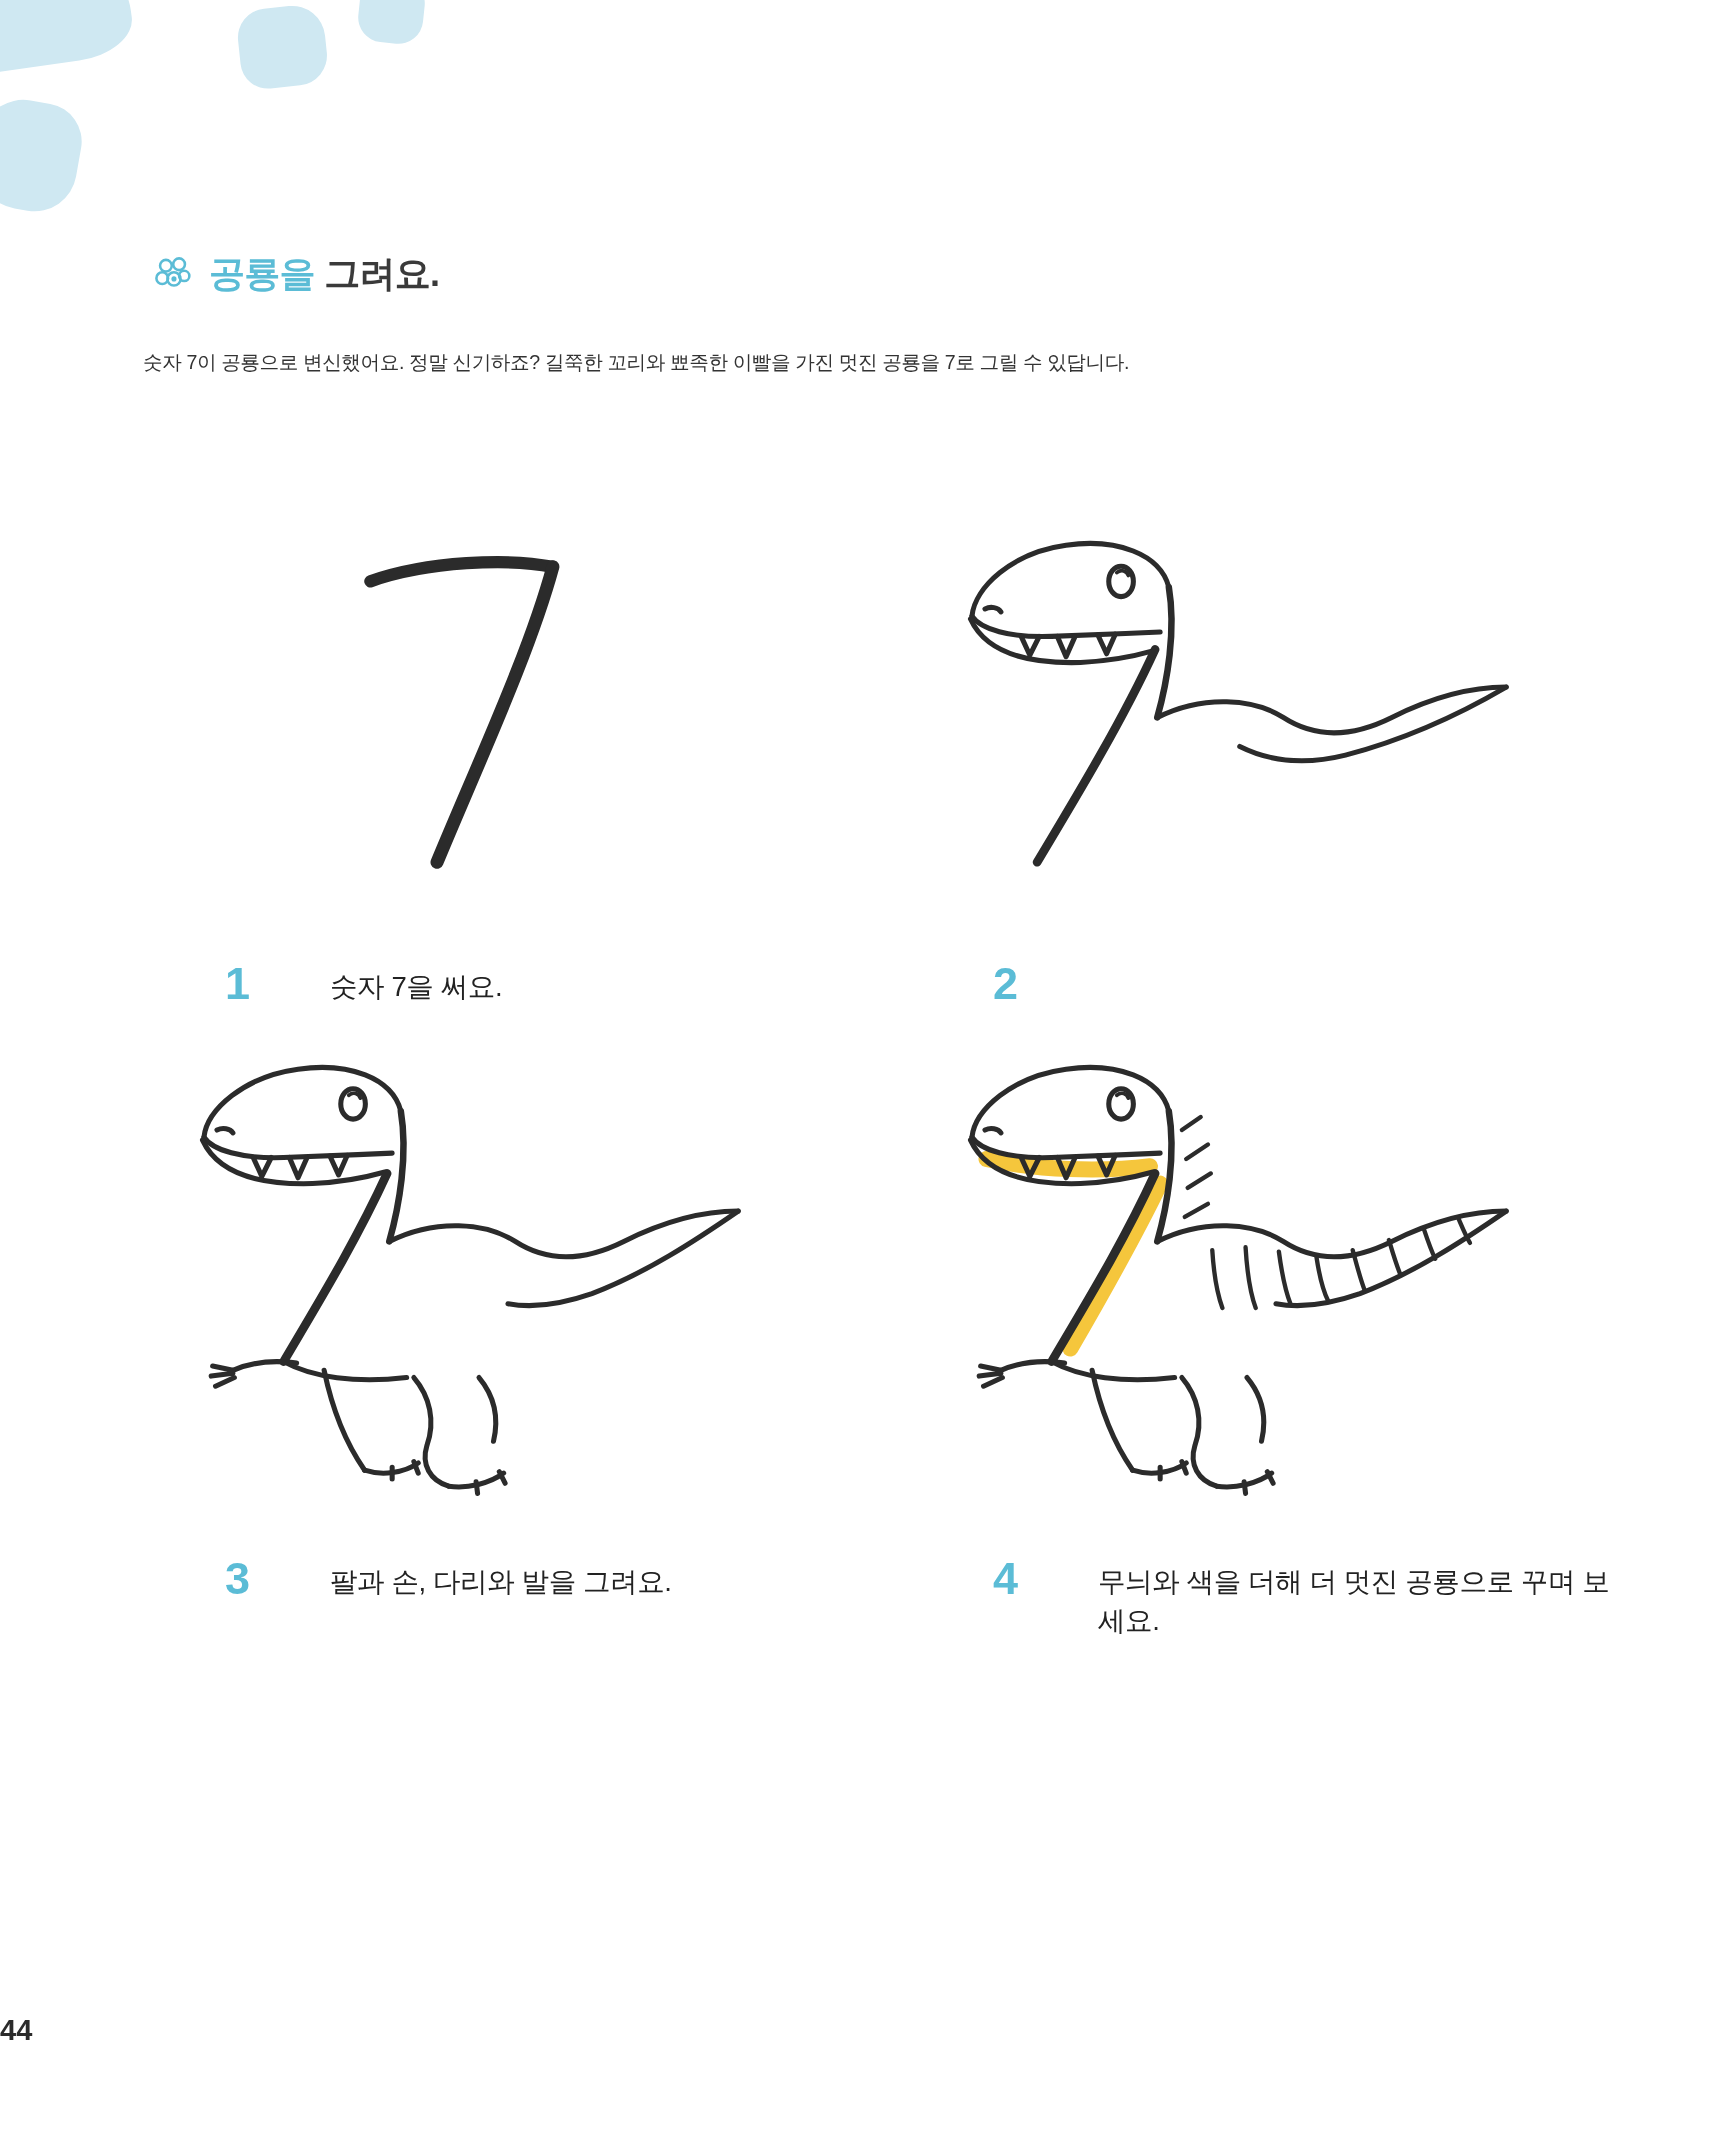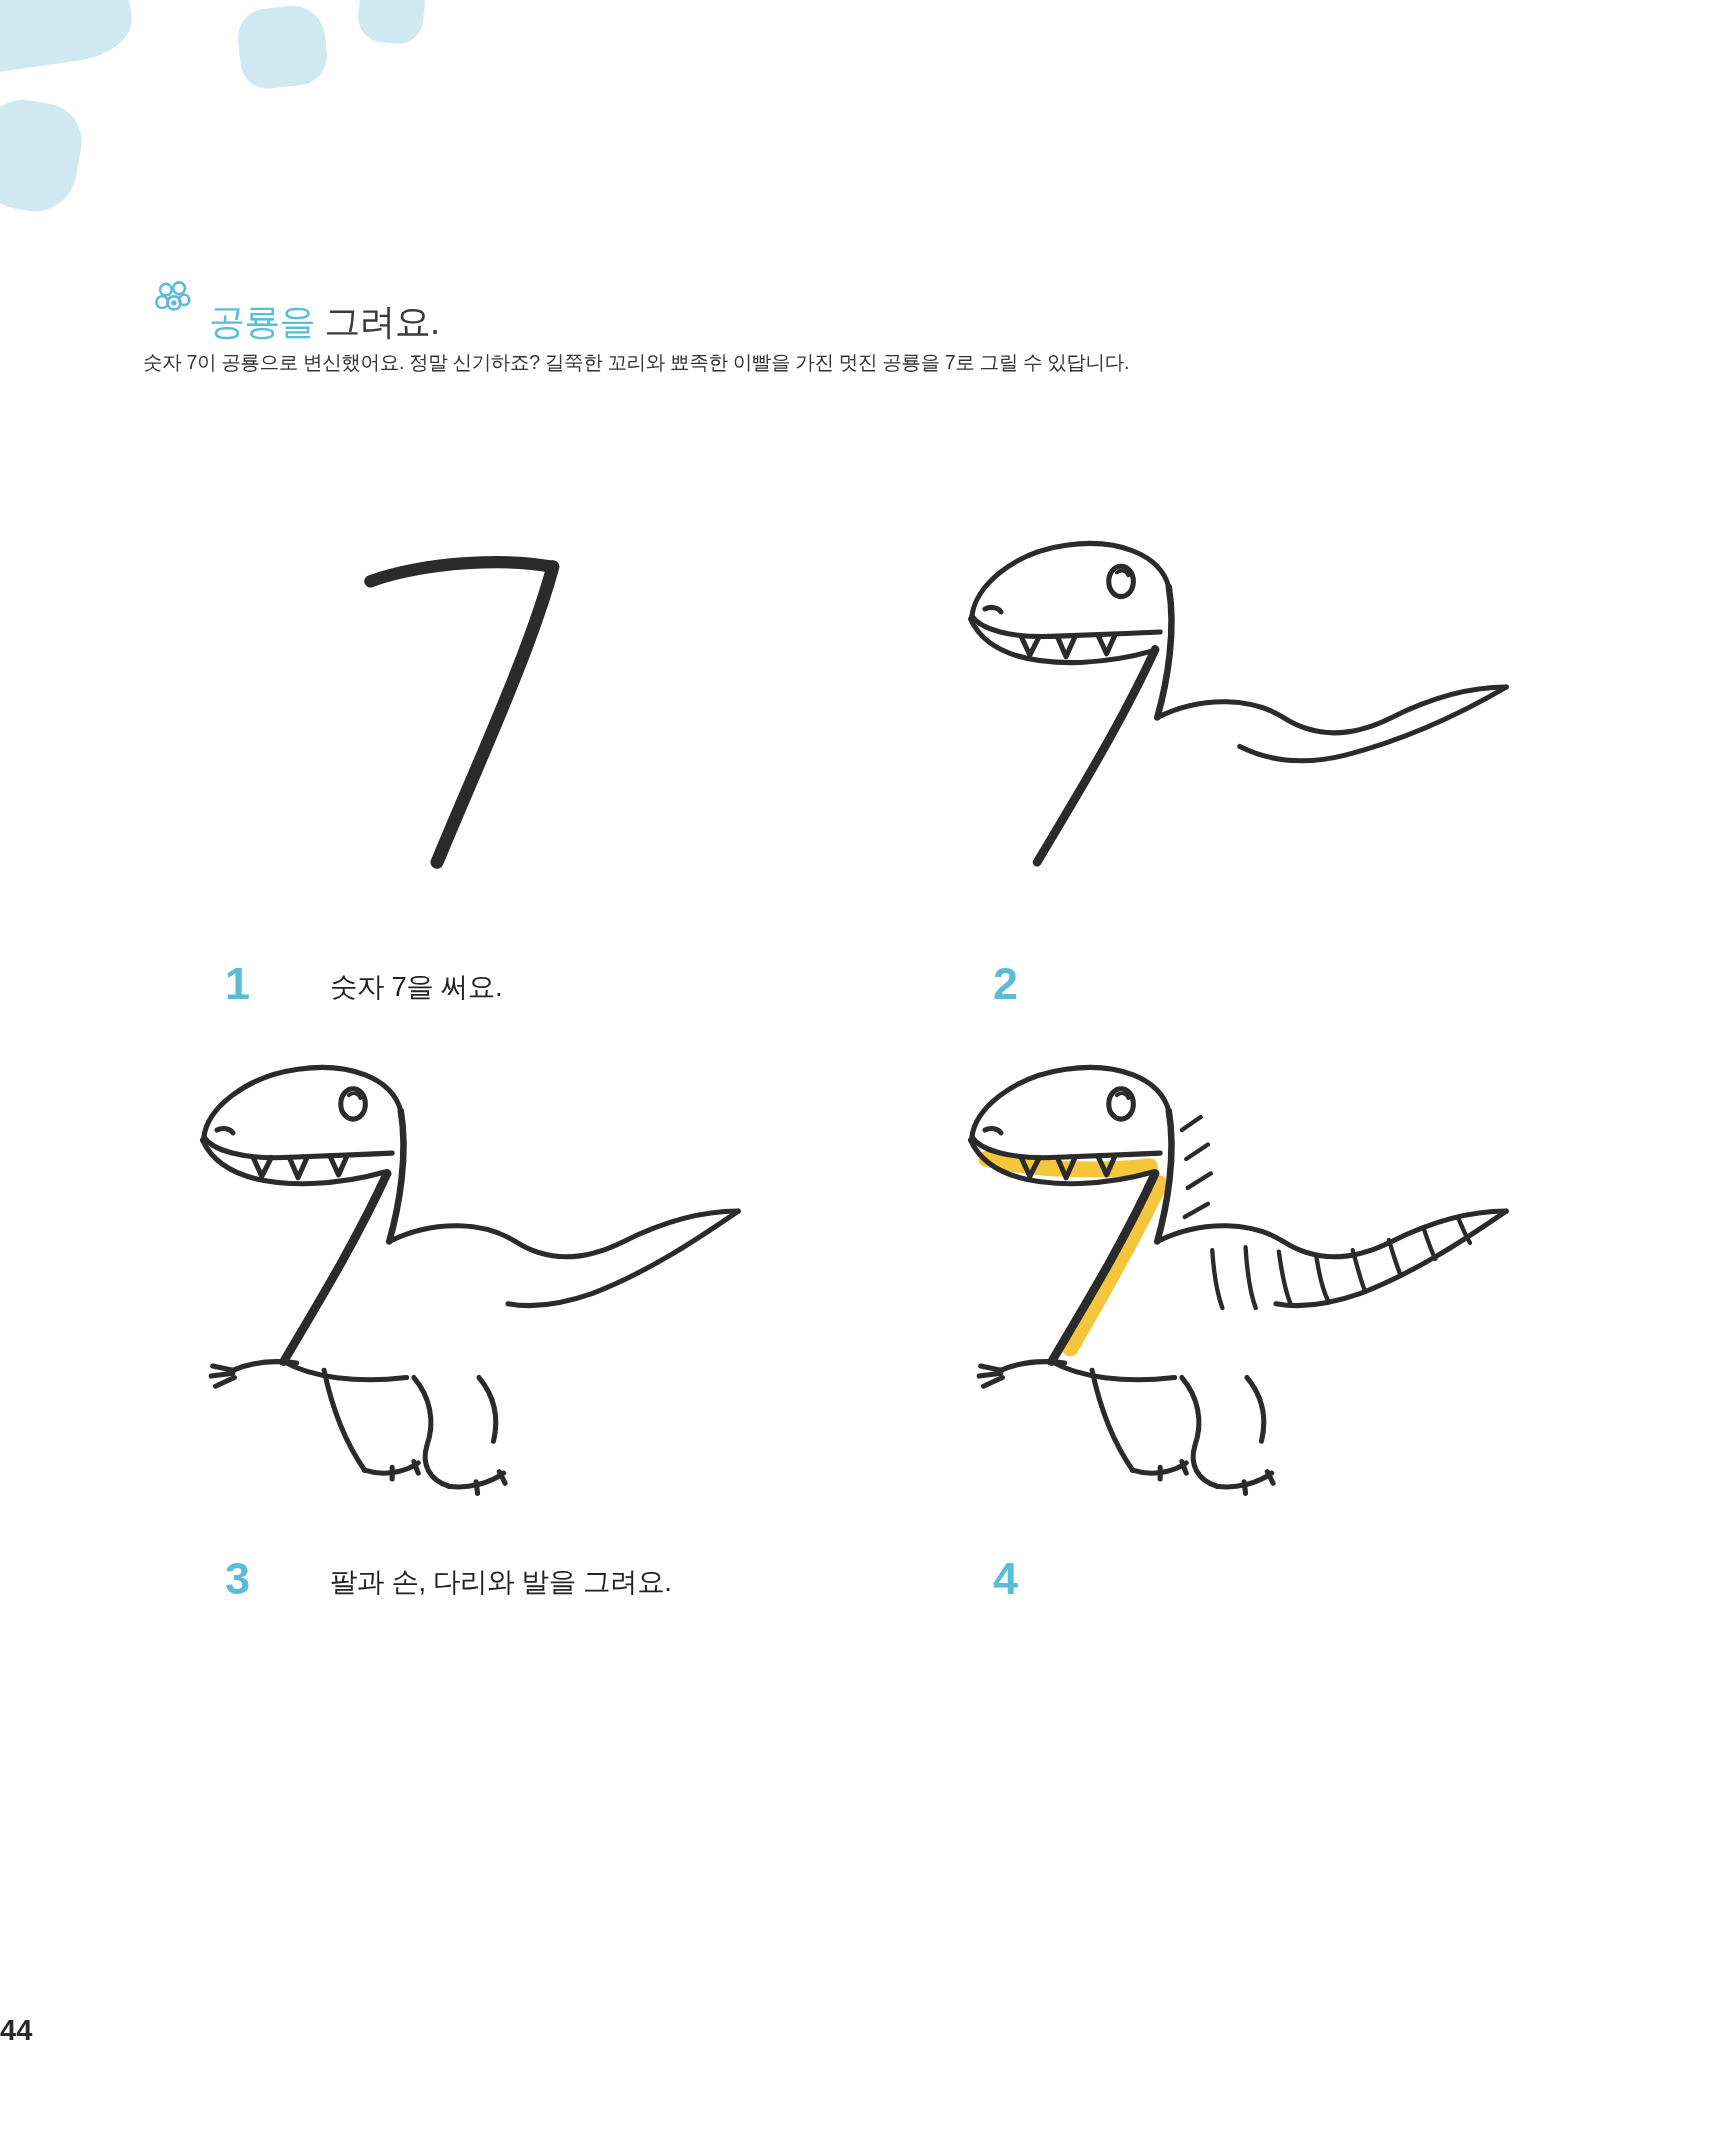--- a/index.html
+++ b/index.html
@@ -59,23 +59,22 @@
     top: 250px;
     display: flex;
     align-items: center;
     gap: 16px;
   }
   .flower-icon { width: 41px; height: 41px; display: block; }
   .header-title {
     font-size: 36px;
     color: #5bbcd6;
     letter-spacing: -0.7px;
-    font-weight: 400;
+    font-weight: 700;
     white-space: nowrap;
-    margin-top: 48px;
   }
   .header-title .accent { color: #3a3a3a; }
 
   .intro {
     position: absolute;
     left: 143px;
     top: 348px;
     width: 1246px;
     font-size: 19.6px;
     color: #333;
@@ -317,19 +316,20 @@
               <path d="M566 276 C 572 298, 576 314, 582 330"></path>
               <path d="M616 262 C 622 282, 626 296, 632 310"></path>
               <path d="M664 246 C 670 264, 674 276, 680 288"></path>
               <path d="M712 232 C 718 246, 722 256, 728 266"></path>
             </g>
           </g>
         </svg>
       </div>
       <div class="caption">
         <div class="step-num">4</div>
+        <div class="step-text">무늬와 색을 더해 더 멋진 공룡으로 꾸며 보세요.</div>
       </div>
     </div>
   </div>
 </div>
 
 <div class="page-number">44</div>
 
 
 </body></html>

